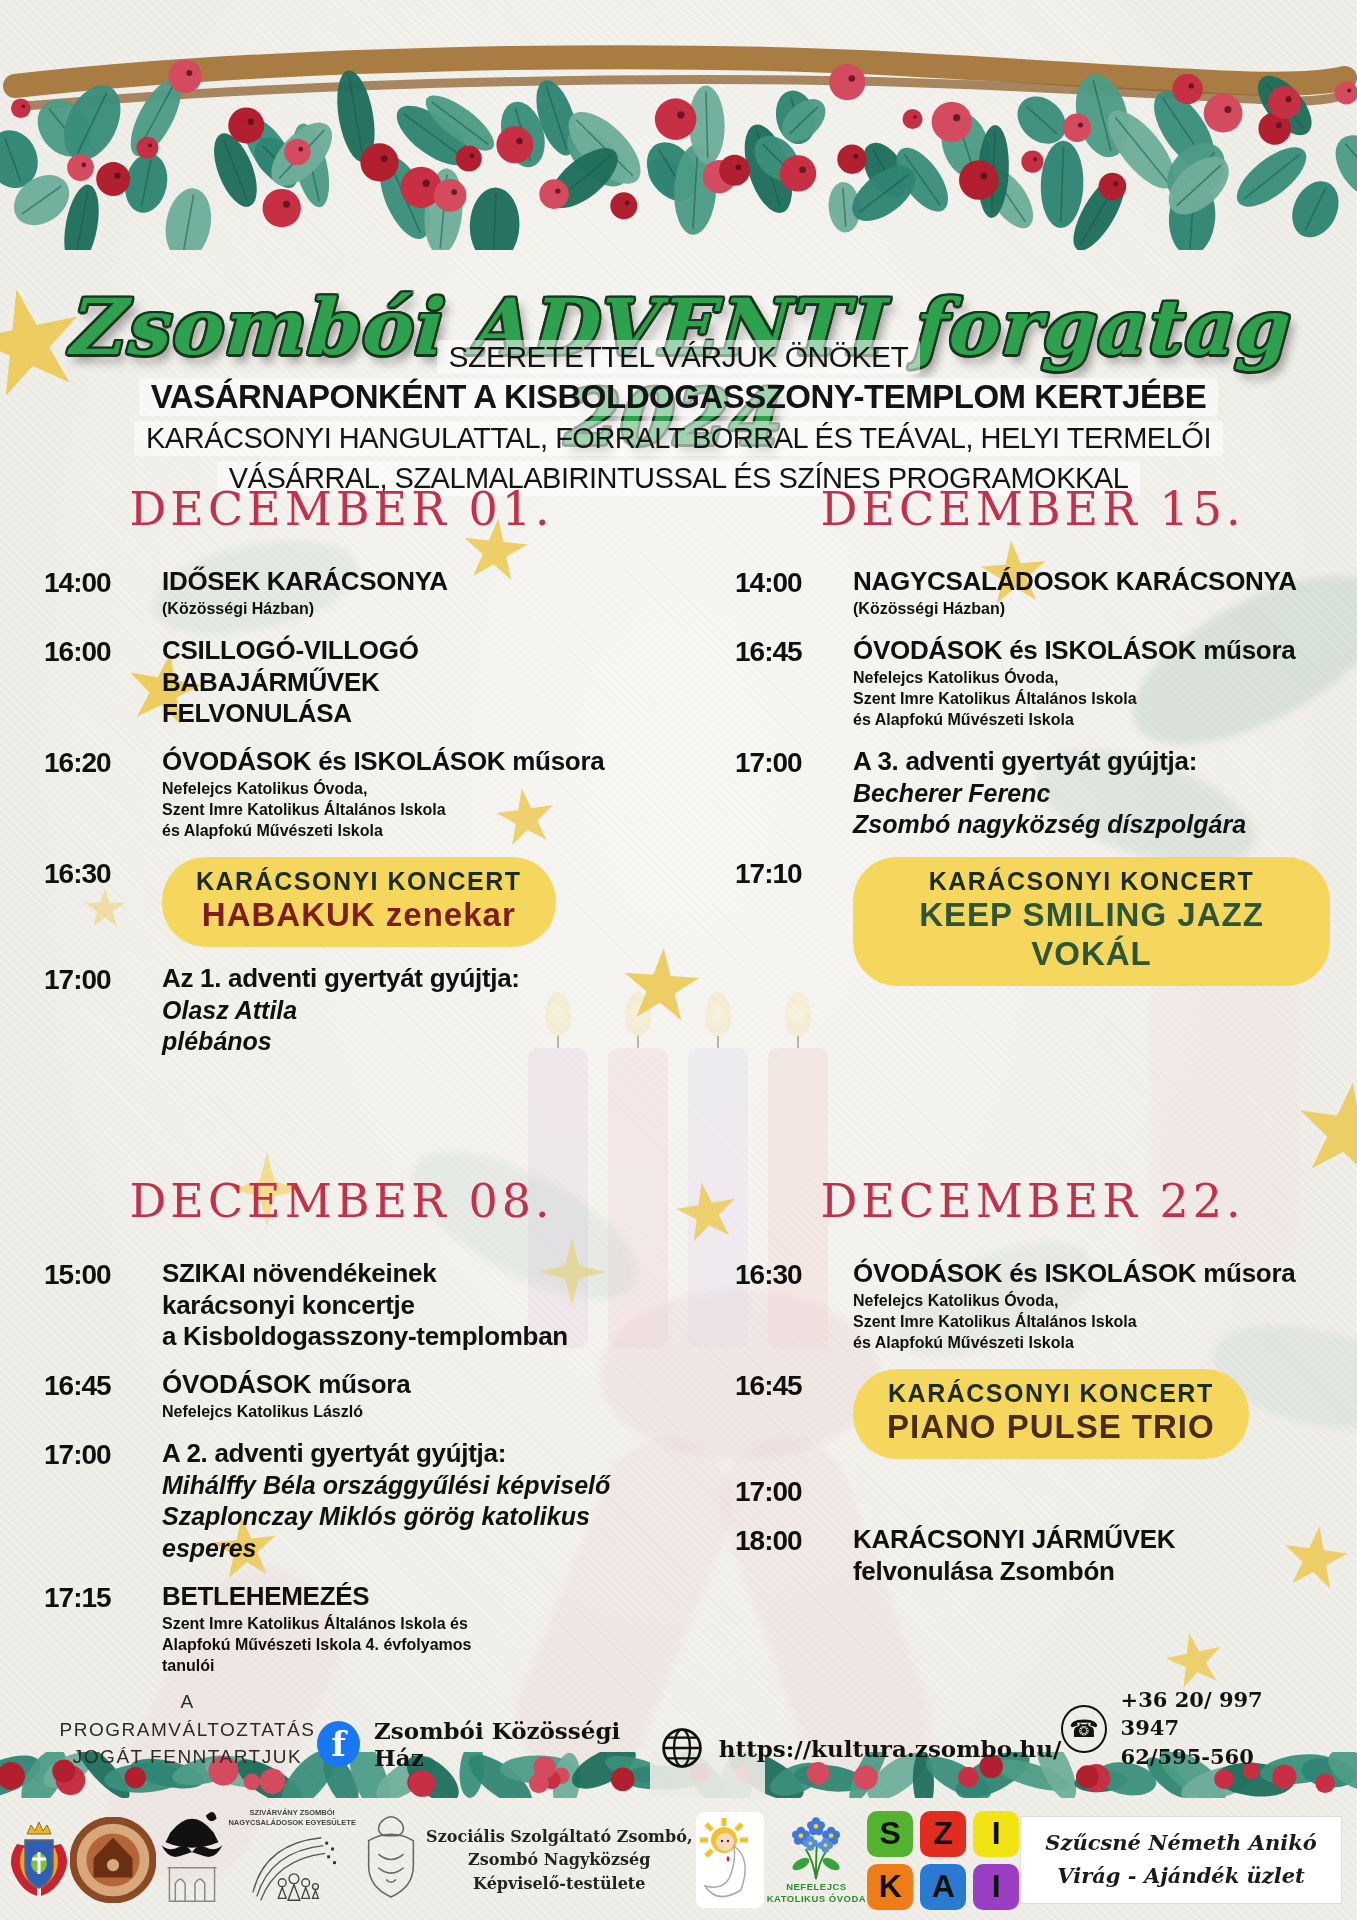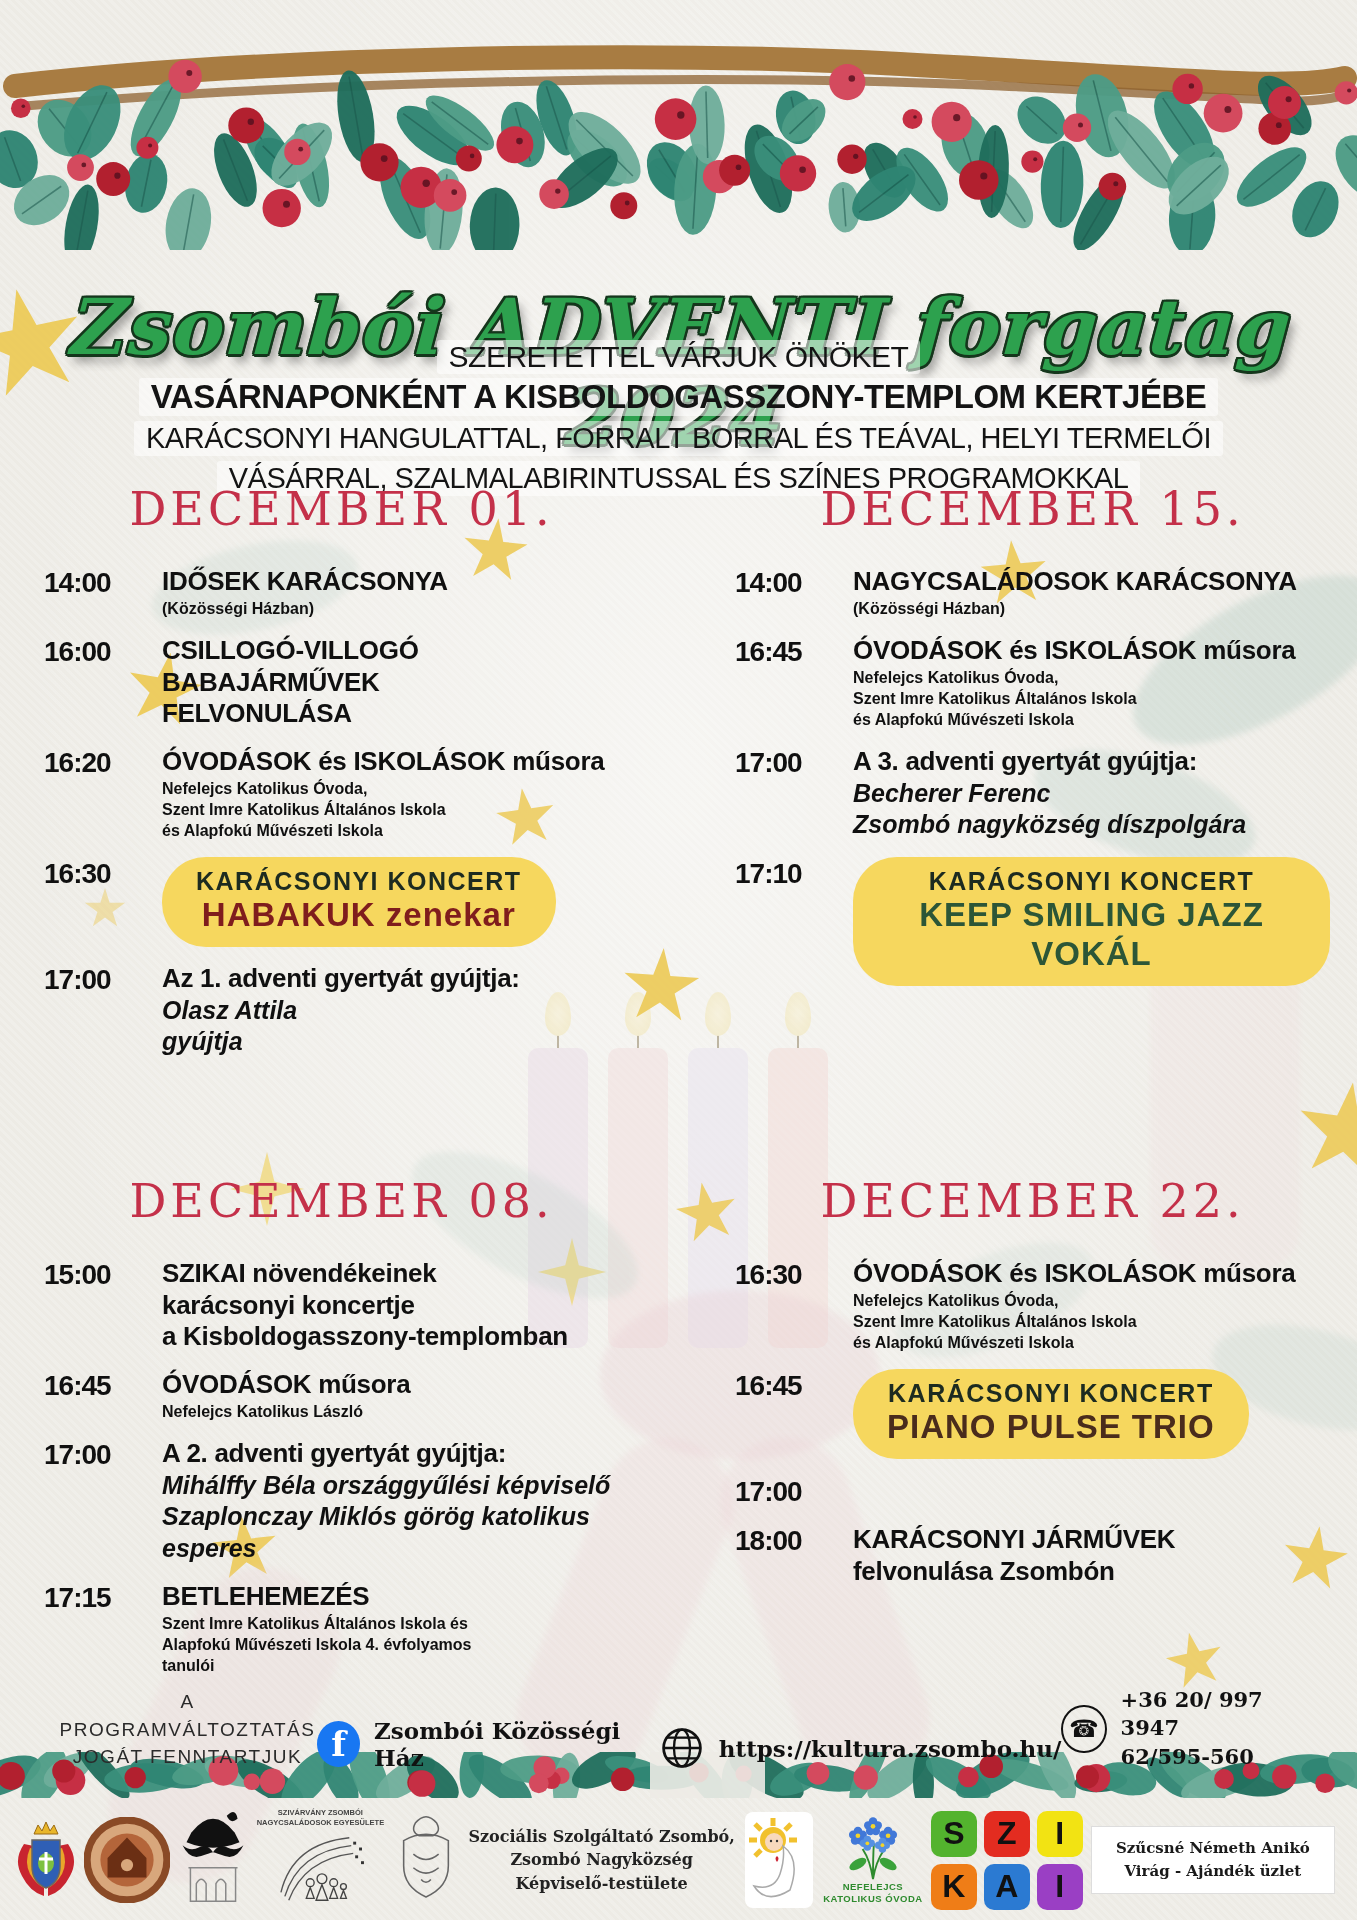--- a/index.html
+++ b/index.html
@@ -65,21 +65,21 @@
   .logos{position:absolute;top:1800px;left:0;right:6px;height:120px;z-index:2;
     display:flex;align-items:center;justify-content:space-evenly;padding:0 8px;}
   .logo{display:flex;flex-direction:column;align-items:center;}
   .tiny-cap{font-size:7.5px;font-weight:bold;color:#444;text-align:center;line-height:1.3;}
   .nef-cap{font-size:9.5px;font-weight:bold;color:#2e8b2e;text-align:center;line-height:1.25;letter-spacing:.5px;}
   .szoc{font-family:"DejaVu Serif",serif;font-weight:bold;font-size:16px;text-align:center;line-height:1.45;color:#222;}
   .sz-grid{display:grid;grid-template-columns:repeat(3,46px);gap:7px;}
   .sz-tile{width:46px;height:46px;border-radius:10px;display:flex;align-items:center;justify-content:center;
     font-size:32px;font-weight:bold;color:#111;}
   .virag{background:#fff;border:1px solid #ddd;padding:10px 24px;text-align:right;
-    font-family:"DejaVu Serif",serif;font-weight:bold;font-size:15px;line-height:1.55;color:#1a1a1a;}
+    font-family:"DejaVu Serif",serif;font-style:italic;font-weight:bold;font-size:21px;line-height:1.55;color:#1a1a1a;}
 </style>
 </head>
 <body>
 
 <div id="decor-layer">
   <div id="candles">
       <div style="position: absolute; left: 528px; top: 1048px; width: 60px; height: 300px; background: rgb(234, 220, 232); border-radius: 10px;"></div>
       <div style="position: absolute; left: 557px; top: 1030px; width: 2px; height: 18px; background: rgb(138, 122, 88);"></div>
       <div style="position: absolute; left: 545px; top: 992px; width: 26px; height: 44px; background: radial-gradient(rgb(248, 240, 204), rgb(240, 226, 166)); border-radius: 50% / 60% 60% 40% 40%;"></div>
       <div style="position: absolute; left: 608px; top: 1048px; width: 60px; height: 300px; background: rgb(242, 222, 222); border-radius: 10px;"></div>
@@ -433,21 +433,21 @@
       </div>
       <div class="event">
         <div class="time">16:30</div>
         <div class="content"><div class="badge"><div class="badge-top">KARÁCSONYI KONCERT</div><div class="badge-main" style="color: #7f1d1d;">HABAKUK zenekar</div></div></div>
       </div>
       <div class="event">
         <div class="time">17:00</div>
         <div class="content">
           <div class="line main">Az 1. adventi gyertyát gyújtja:</div>
           <div class="line italic">Olasz Attila</div>
-          <div class="line italic">gyújtja</div>
+          <div class="line italic">plébános</div>
         </div>
       </div>
     </section>
     <section class="day tall">
       <h2 class="day-heading">DECEMBER 15.</h2>
       <div class="event">
         <div class="time">14:00</div>
         <div class="content">
           <div class="line main">NAGYCSALÁDOSOK KARÁCSONYA</div>
           <div class="line sub">(Közösségi Házban)</div>

